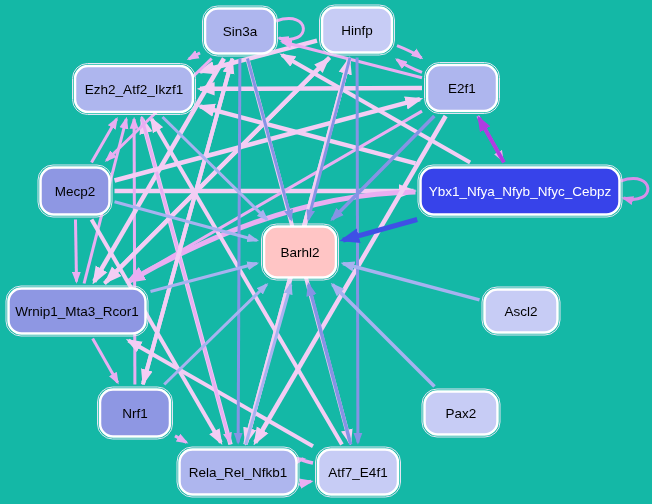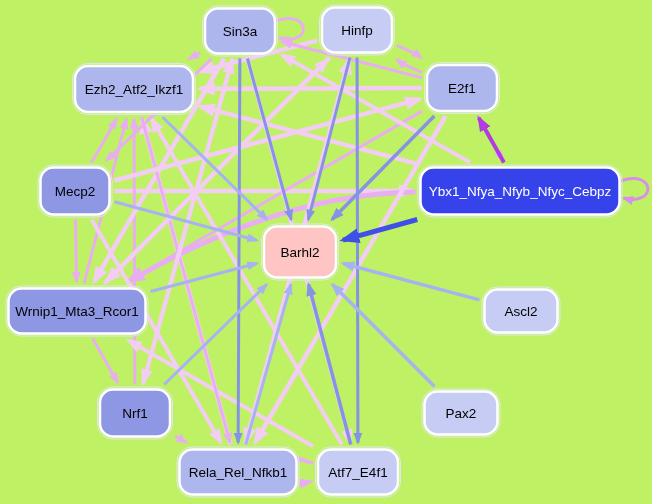--- a/index.html
+++ b/index.html
@@ -1,16 +1,16 @@
 <!DOCTYPE html>
 <html><head>
 <meta charset="utf-8">
 <style>
   html,body{margin:0;padding:0;background:#ffffff;}
-  #stage{position:relative;width:652px;height:504px;background:#bef264;overflow:hidden;
+  #stage{position:relative;width:652px;height:504px;background:#14b8a6;overflow:hidden;
          font-family:"Liberation Sans", sans-serif;}
   svg{display:block;}
   .node-label{pointer-events:none;}
 </style>
 </head>
 <body>
 
 <div id="stage">
   <svg id="net-svg" xmlns="http://www.w3.org/2000/svg" width="652" height="504" viewBox="0 0 652 504">
       <defs>

